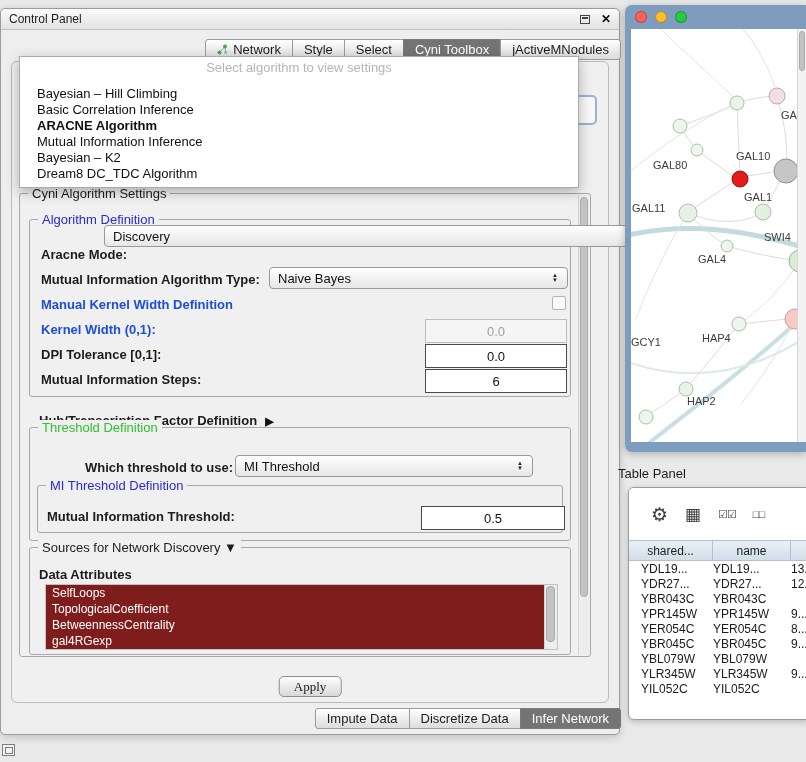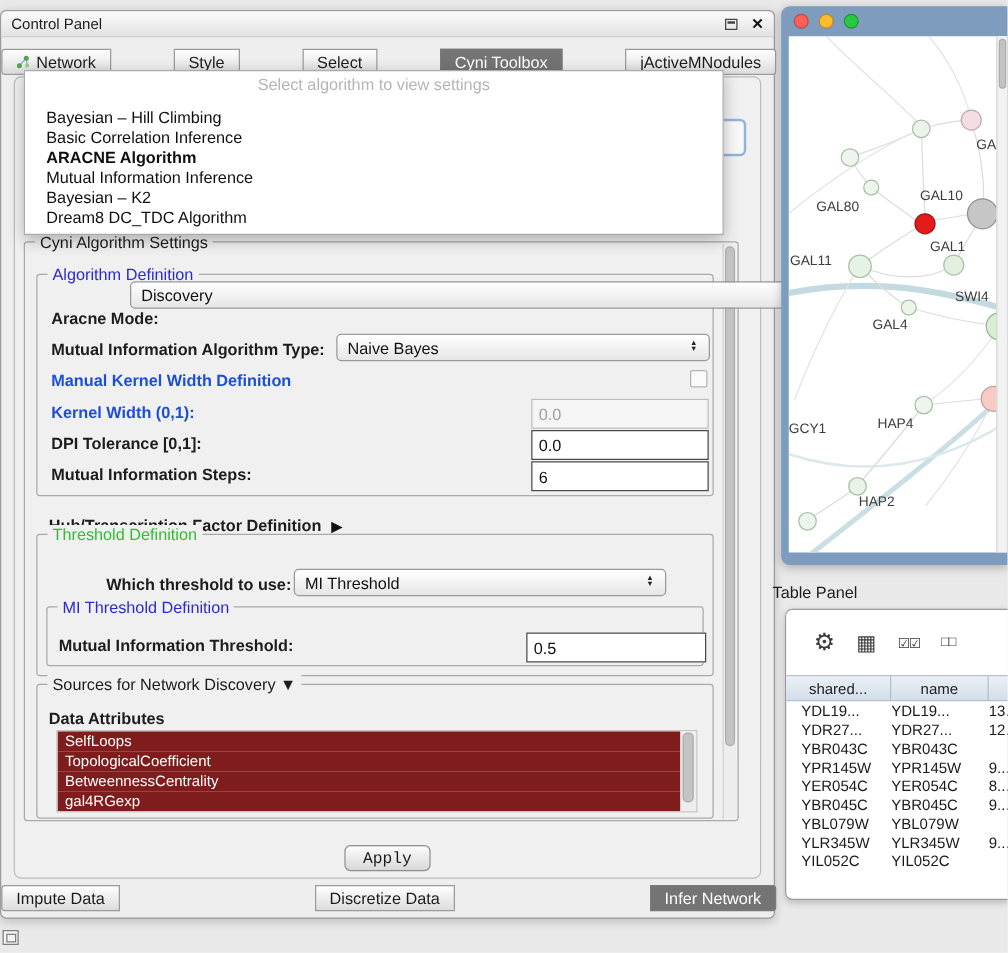--- a/index.html
+++ b/index.html
@@ -11,21 +11,21 @@
   .cp{position:absolute;left:0;top:8px;width:620px;height:727px;background:#eeeeee;
       border:1px solid #9b9b9b;border-radius:5px;box-shadow:0 2px 8px rgba(0,0,0,.18)}
   .cp-titlebar{height:21px;display:flex;align-items:center;padding:0 8px;
       background:linear-gradient(#fbfbfb,#e2e2e2);border-bottom:1px solid #c3c3c3;border-radius:5px 5px 0 0;
       font-size:12px;color:#1d1d1d}
   .tb-spacer{flex:1}
   .float-icon{width:10px;height:9px;border:1px solid #444;margin-right:11px;position:relative}
   .float-icon::after{content:"";position:absolute;left:1px;right:1px;top:1px;height:2px;background:#444}
   .close-x{font-size:12px;font-weight:bold;color:#111;line-height:10px}
 
-  .tabs-row{position:absolute;left:0;width:620px;display:flex;justify-content:space-between}
+  .tabs-row{position:absolute;left:0;width:620px;display:flex;justify-content:flex-end}
   .tabs-top{top:30px}
   .tabs-bottom{top:699px}
   .tab{height:21px;display:flex;align-items:center;gap:5px;padding:0 11px;font-size:13px;color:#1d1d1d;
       background:linear-gradient(#ffffff,#dcdcdc);border:1px solid #9b9b9b;margin-left:-1px;cursor:default;white-space:nowrap}
   .tab:first-child{border-radius:3px 0 0 3px;margin-left:0}
   .tab:last-child{border-radius:0 3px 3px 0}
   .tab.selected{background:#747474;color:#fff;border-color:#7a7a7a}
   .tab-icon{display:inline-flex;width:11px;height:11px}
 
   .content-panel{position:absolute;left:10px;top:52px;width:598px;height:642px;background:#f0f0f0;
@@ -53,38 +53,38 @@
   .lbl.disabled{color:#1d4ed8}
 
   .combo{position:absolute;height:22px;border:1px solid #999;border-radius:4px;
       background:linear-gradient(#ffffff,#e6e6e6);display:flex;align-items:center;padding:0 6px 0 8px;
       font-size:13px;color:#111}
   .combo .ctext{flex:1;white-space:nowrap;overflow:hidden}
   .combo-arrows{display:flex;flex-direction:column;align-items:center;justify-content:center;width:12px;color:#222}
   .combo-arrows::before{content:"▲";font-size:6px;line-height:5px}
   .combo-arrows::after{content:"▼";font-size:6px;line-height:5px}
 
-  .tf{position:absolute;height:24px;font-family:"Liberation Sans",sans-serif;font-size:13px;text-align:left;
+  .tf{position:absolute;height:24px;font-family:"Liberation Sans",sans-serif;font-size:13px;text-align:center;
       padding:0 5px;border:1px solid #4a4a4a;background:#fff;color:#111}
   .tf.disabled{border-color:#bdbdbd;background:#f5f5f5;color:#9e9e9e}
 
   .checkbox{position:absolute;width:14px;height:14px;border:1px solid #b4b4b4;border-radius:2px;background:#fafafa}
 
   .expand-arrow{font-size:11px;color:#111;margin-left:8px}
 
   .attr-list{position:absolute;left:44px;top:575px;width:513px;height:66px;background:#fff;
       border:1px solid #c2c2c2;overflow:hidden}
   .attr-item{height:16px;line-height:16px;font-size:12px;color:#fff;background:#7f1d1d;
       padding-left:6px;width:calc(100% - 13px);white-space:nowrap}
 
   .vscroll{position:absolute;background:#ededed;border-left:1px solid #d2d2d2}
   .vthumb{position:absolute;left:1px;background:#c3c3c3;border:1px solid #ababab;border-radius:4px}
 
   .apply-btn{position:absolute;left:50%;transform:translateX(-50%);top:667px;height:21px;padding:0 14px;
-      font-family:Liberation Mono, monospace;font-size:13px;color:#1d1d1d;
+      font-family:Liberation Serif, serif;font-size:13px;color:#1d1d1d;
       background:linear-gradient(#fdfdfd,#d8d8d8);border:1px solid #8e8e8e;border-radius:5px}
 
   
   .netwin{position:absolute;left:625px;top:5px;width:181px;height:447px;background:#7e9cbe;
       border-radius:7px 0 0 7px;box-shadow:0 2px 8px rgba(0,0,0,.25)}
   .net-titlebar{height:24px;display:flex;align-items:center;padding-left:10px;gap:8px}
   .light{width:12px;height:12px;border-radius:50%;border:1px solid rgba(0,0,0,.25)}
   .net-canvas{position:absolute;left:6px;top:24px;width:175px;height:413px;background:#fff;overflow:hidden}
   .net-canvas svg{position:absolute;left:0;top:0}
   .canvas-scroll{right:0;top:0;width:9px;height:413px;background:#f2f2f2;border-left:1px solid #d5d5d5}

